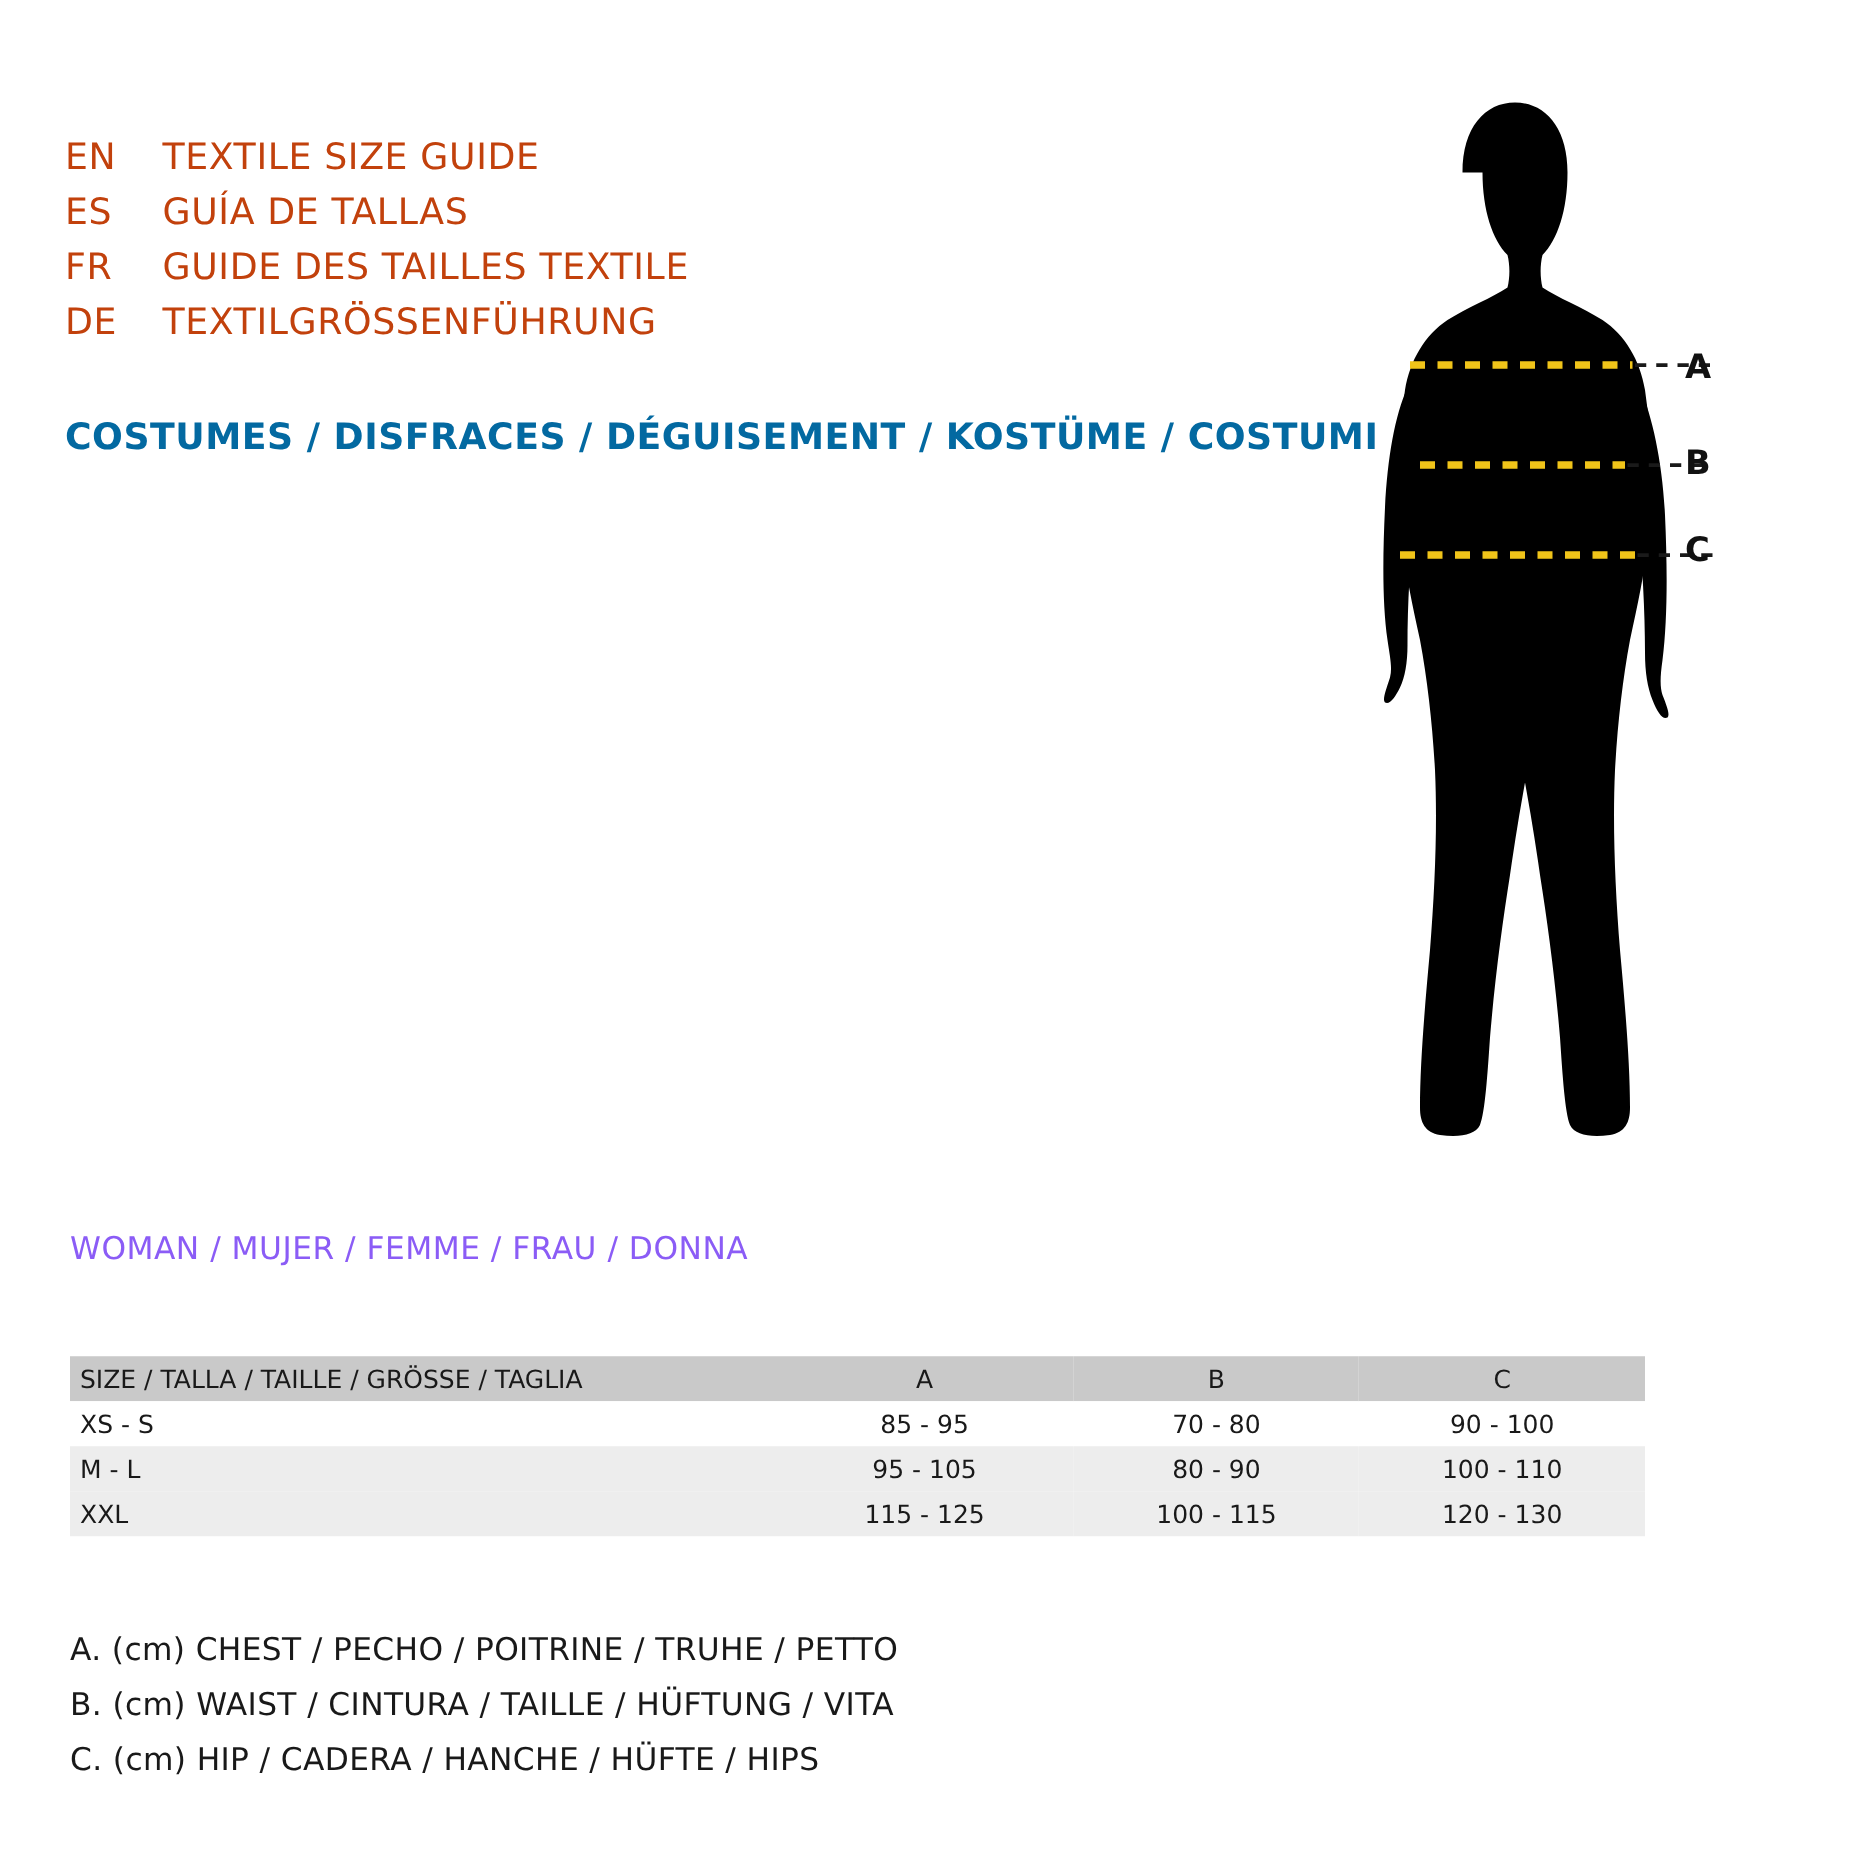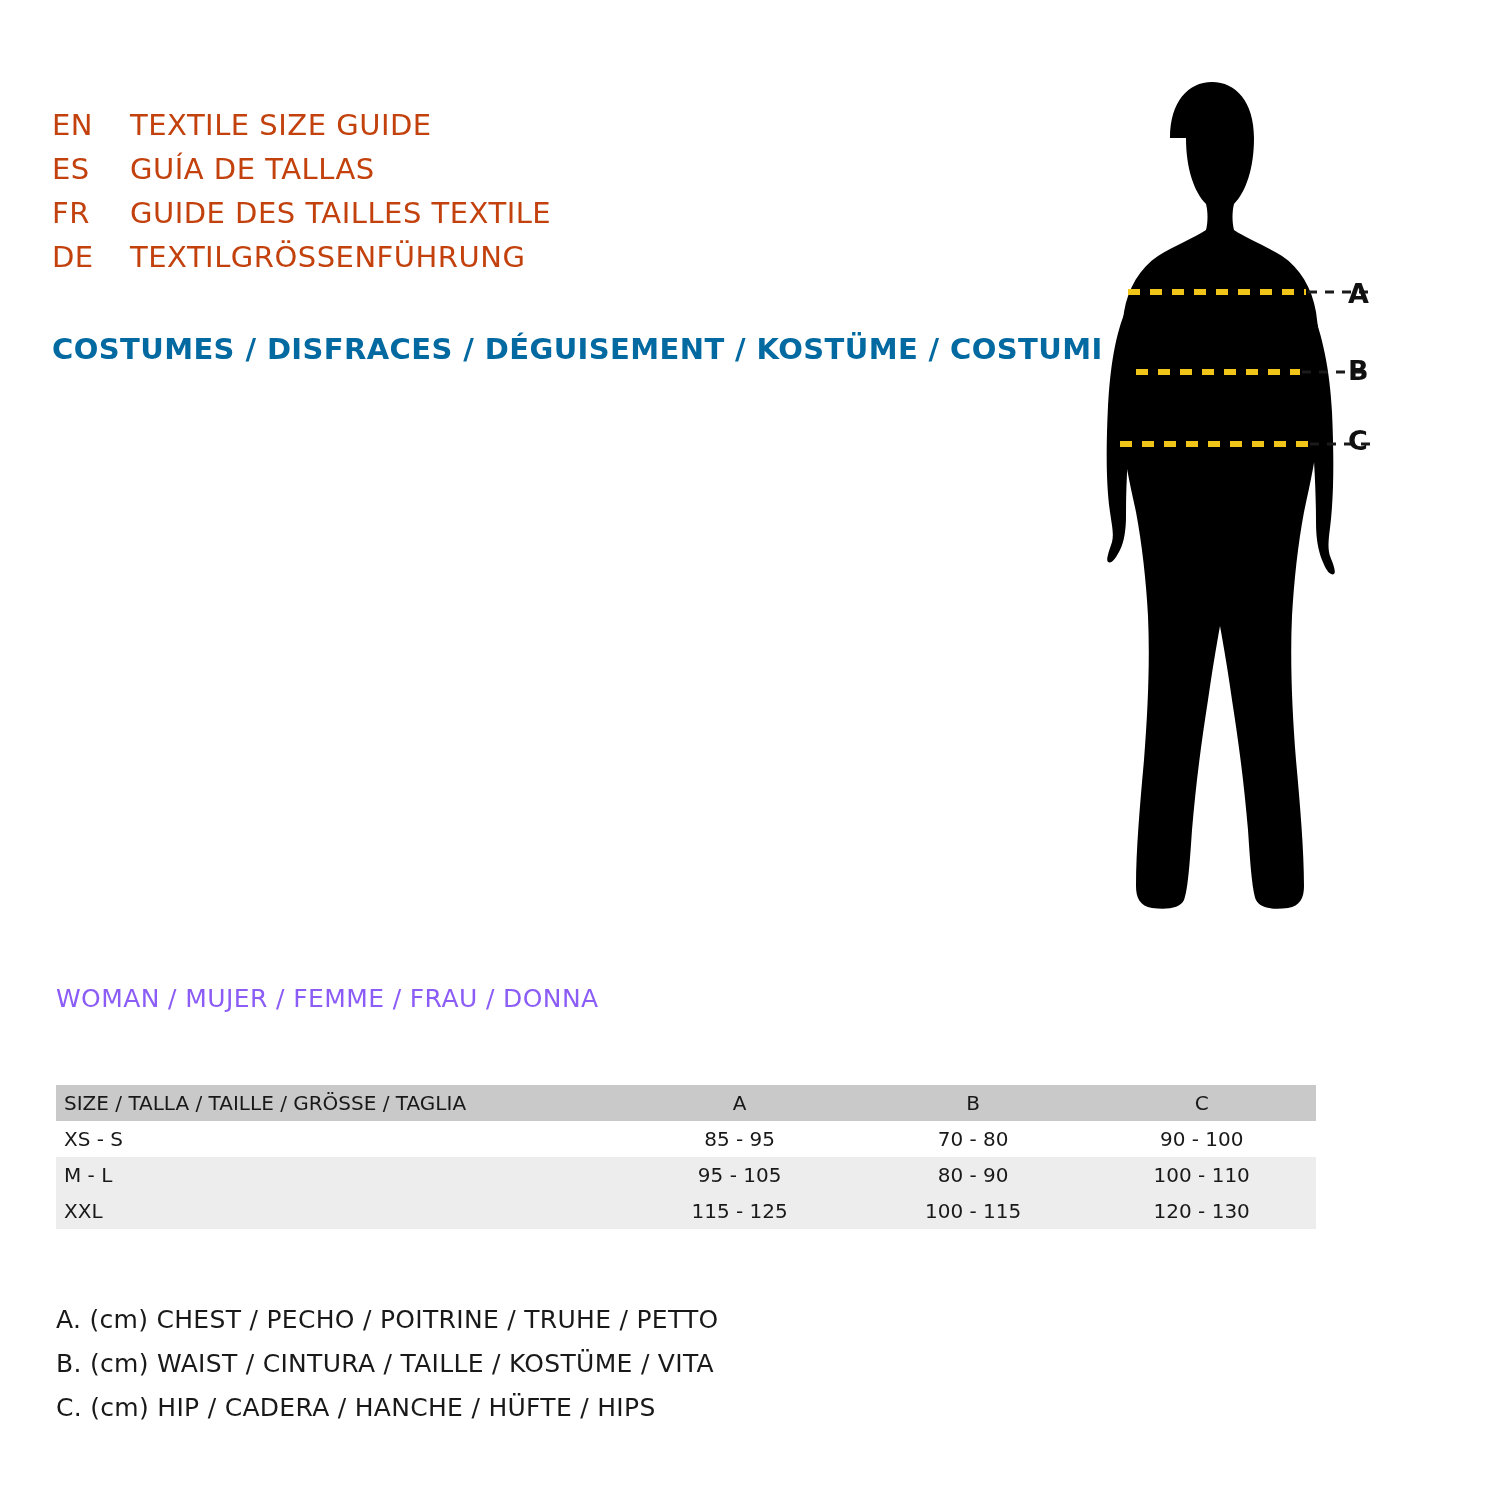--- a/index.html
+++ b/index.html
@@ -270,15 +270,15 @@
       <td class="first">XXL</td>
       <td>115 - 125</td>
       <td>100 - 115</td>
       <td>120 - 130</td>
     </tr>
   </tbody>
 </table>
 
 <div class="legend">
   <div>A. (cm) CHEST / PECHO / POITRINE / TRUHE / PETTO</div>
-  <div>B. (cm) WAIST / CINTURA / TAILLE / KOSTÜME / VITA</div>
+  <div>B. (cm) WAIST / CINTURA / TAILLE / HÜFTUNG / VITA</div>
   <div>C. (cm) HIP / CADERA / HANCHE / HÜFTE / HIPS</div>
 </div>
 
 </body></html>

